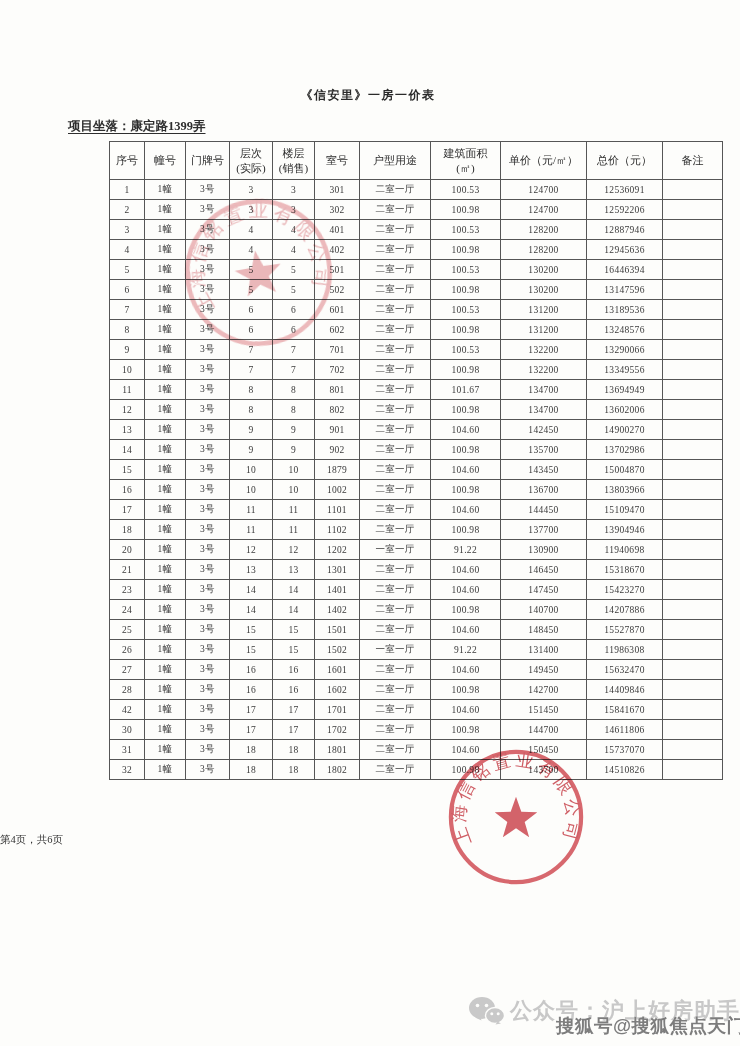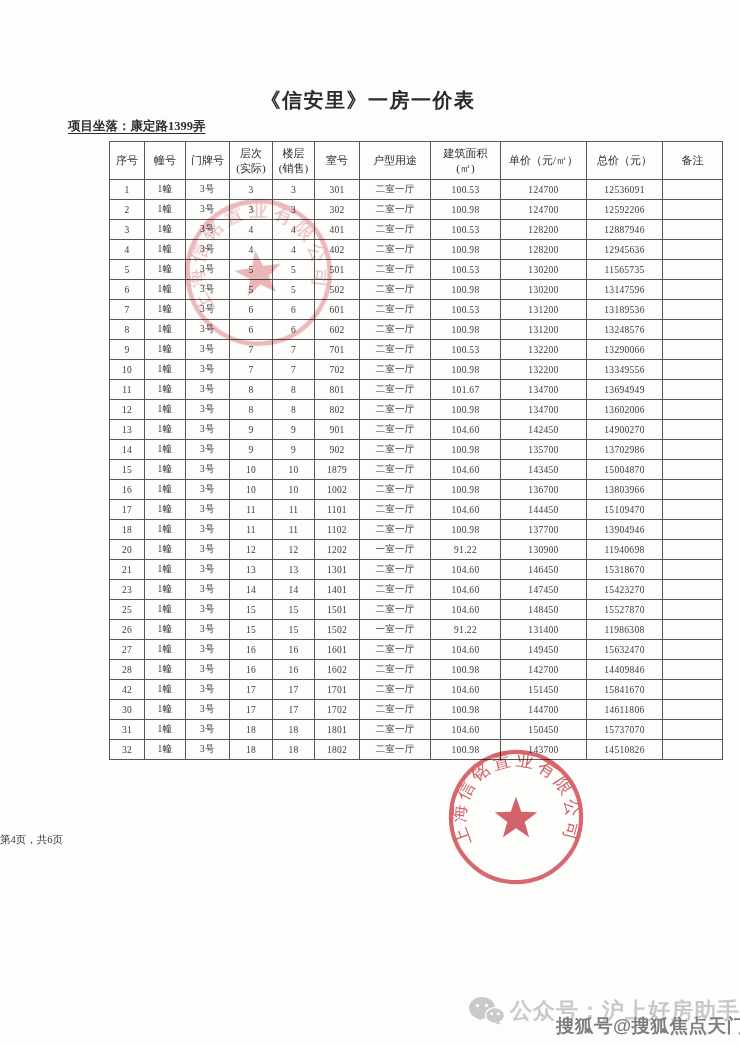--- a/index.html
+++ b/index.html
@@ -3,21 +3,21 @@
 <meta charset="utf-8">
 <style>
   html,body { margin:0; padding:0; }
   body {
     width:740px; height:1046px; position:relative; overflow:hidden;
     background:#fdfdfb;
     font-family:"Liberation Serif","DejaVu Serif",serif;
   }
   .doc-title {
     position:absolute; top:87px; left:0; width:736px; text-align:center;
-    font-size:20px; font-weight:bold; letter-spacing:1.5px; color:#2a2a2a;
+    font-size:12px; font-weight:bold; letter-spacing:1.5px; color:#2a2a2a;
   }
   .location-line {
     position:absolute; top:118px; left:68px;
     font-size:12.5px; font-weight:bold; color:#2e2e2e;
     text-decoration:underline; text-underline-offset:3px;
   }
   table.price-table {
     position:absolute; top:141px; left:65px; width:613px;
     border-collapse:collapse; table-layout:fixed;margin-left:44px;
   }
@@ -156,21 +156,21 @@
       <tr>
         <td>5</td>
         <td>1幢</td>
         <td>3号</td>
         <td>5</td>
         <td>5</td>
         <td>501</td>
         <td>二室一厅</td>
         <td>100.53</td>
         <td>130200</td>
-        <td>11565735</td>
+        <td>16446394</td>
         <td></td>
       </tr>
       <tr>
         <td>6</td>
         <td>1幢</td>
         <td>3号</td>
         <td>5</td>
         <td>5</td>
         <td>502</td>
         <td>二室一厅</td>
@@ -365,20 +365,33 @@
         <td>23</td>
         <td>1幢</td>
         <td>3号</td>
         <td>14</td>
         <td>14</td>
         <td>1401</td>
         <td>二室一厅</td>
         <td>104.60</td>
         <td>147450</td>
         <td>15423270</td>
+        <td></td>
+      </tr>
+      <tr>
+        <td>24</td>
+        <td>1幢</td>
+        <td>3号</td>
+        <td>14</td>
+        <td>14</td>
+        <td>1402</td>
+        <td>二室一厅</td>
+        <td>100.98</td>
+        <td>140700</td>
+        <td>14207886</td>
         <td></td>
       </tr>
       <tr>
         <td>25</td>
         <td>1幢</td>
         <td>3号</td>
         <td>15</td>
         <td>15</td>
         <td>1501</td>
         <td>二室一厅</td>

